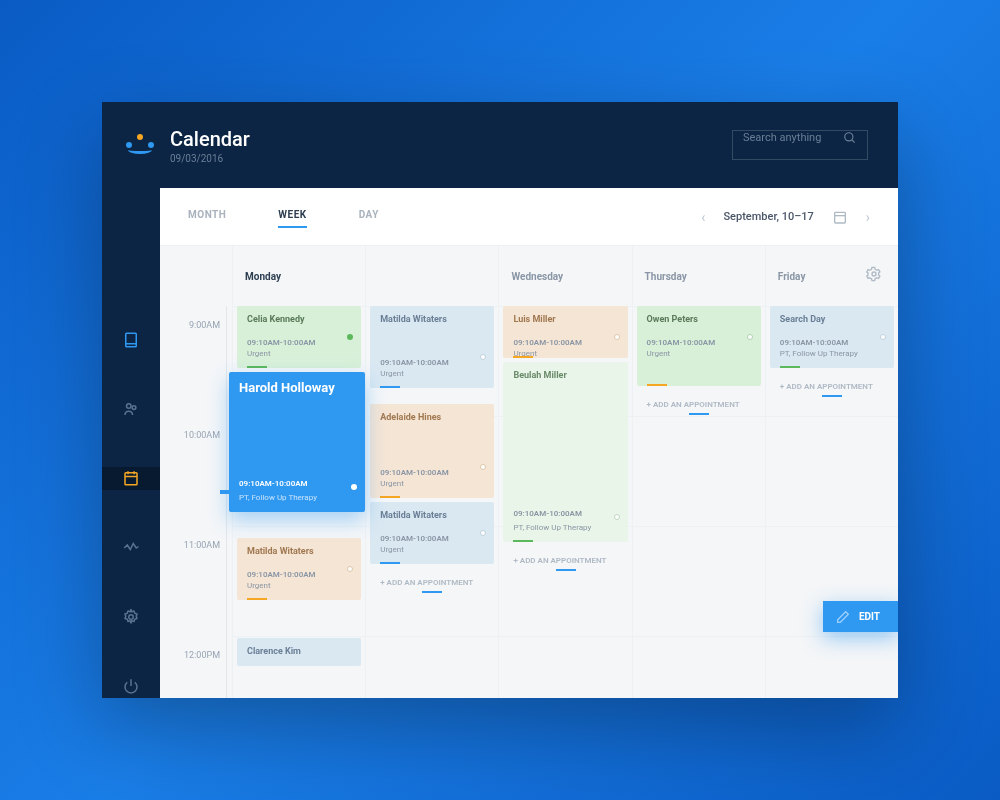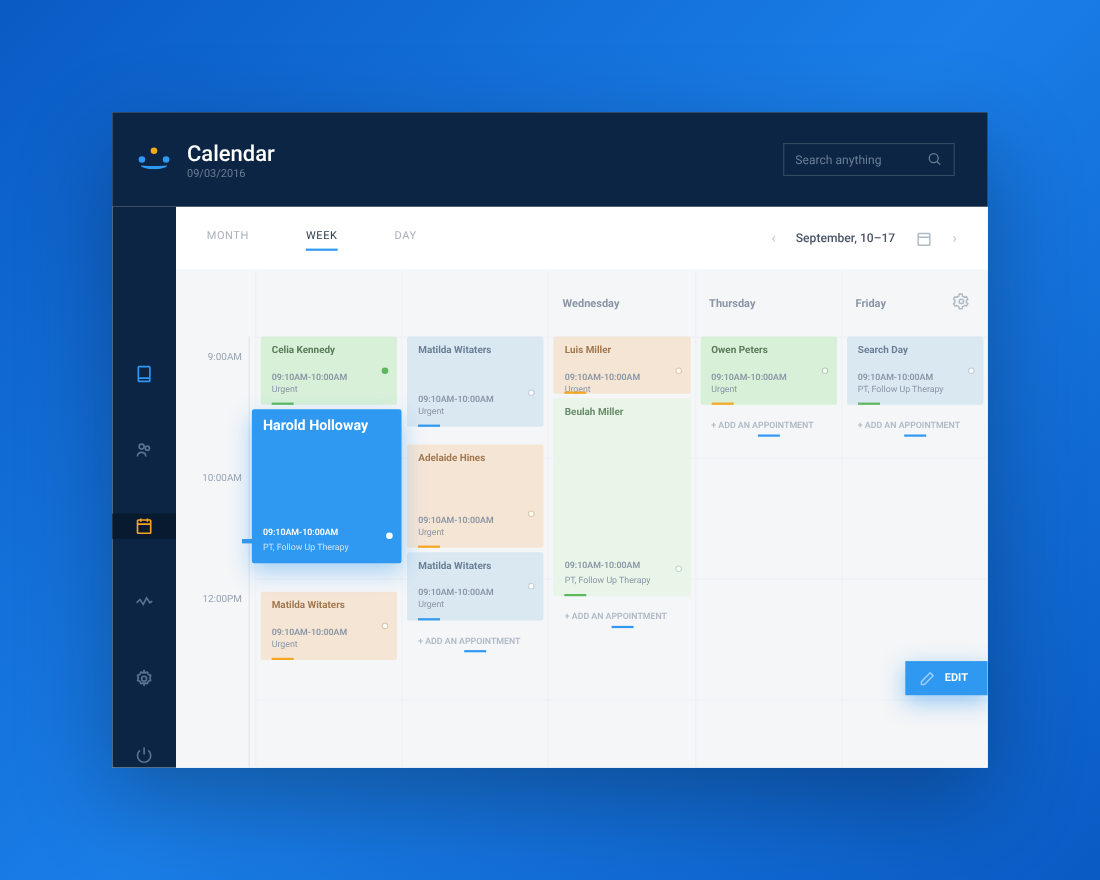--- a/index.html
+++ b/index.html
@@ -8,32 +8,32 @@
 .header{background:#0c2544;height:86px;display:flex;align-items:center;padding:0 30px 0 24px;justify-content:space-between}
 .header-left{display:flex;align-items:center;gap:16px}
 .logo{width:28px;height:22px;position:relative}
 .logo-dot1{position:absolute;width:6px;height:6px;border-radius:50%;background:#f5a623;top:0;left:11px}
 .logo-dot2{position:absolute;width:6px;height:6px;border-radius:50%;background:#2f98f0;top:8px;left:0}
 .logo-dot3{position:absolute;width:6px;height:6px;border-radius:50%;background:#2f98f0;top:8px;left:22px}
 .logo-wave{position:absolute;bottom:2px;left:2px;width:24px;height:8px;border-bottom:3px solid #2f98f0;border-radius:0 0 50% 50%}
 .title-block{display:flex;flex-direction:column}
 .page-title{color:#fff;font-size:20px;font-weight:500}
 .page-date{color:#6a7f96;font-size:10px;margin-top:2px}
-.search{width:156px;height:30px;border:1px solid #334a63;display:flex;align-items:center;padding:0 10px;justify-content:space-between}
+.search{width:136px;height:30px;border:1px solid #334a63;display:flex;align-items:flex-start;padding:0 10px;justify-content:space-between}
 .search-text{color:#6a7f96;font-size:11px}
 .search-icon{width:14px;height:14px}
 .body{flex:1;display:flex;overflow:hidden}
 .sidebar{width:58px;background:#0c2544;display:flex;flex-direction:column;align-items:center;padding-top:140px;gap:46px}
 .side-item{width:58px;height:58px;display:flex;align-items:center;justify-content:center;cursor:pointer}
 .side-item.active{background:#071a30}
 .side-icon{width:18px;height:18px}
 .content{flex:1;display:flex;flex-direction:column;background:#f4f6f8}
 .toolbar{height:58px;background:#fff;display:flex;align-items:center;padding:0 28px;justify-content:space-between;border-bottom:1px solid #eef1f4}
 .tabs{display:flex;gap:52px}
-.tab{font-size:10px;font-weight:400;color:#a9b2bd;letter-spacing:0.5px;cursor:pointer;position:relative;padding-bottom:4px}
+.tab{font-size:10px;font-weight:700;color:#a9b2bd;letter-spacing:0.5px;cursor:pointer;position:relative;padding-bottom:4px}
 .tab.active{color:#2c3e50}
 .tab.active::after{content:'';position:absolute;bottom:-4px;left:0;right:0;height:2px;background:#2f98f0}
 .date-nav{display:flex;align-items:center;gap:18px}
 .chev{color:#c0c8d0;font-size:14px;cursor:pointer}
 .date-label{font-size:11px;color:#4a5568;font-weight:500}
 .cal-icon{width:16px;height:16px}
 .grid{flex:1;display:flex;position:relative;overflow:hidden}
 .time-col{width:72px;padding-top:72px}
 .time-slot{height:110px;font-size:9px;color:#98a4b3;text-align:right;padding-right:12px;padding-top:2px}
 .days{flex:1;display:flex;position:relative}
@@ -165,32 +165,34 @@
         <div class="timeline-track"></div>
         <div class="timeline-cursor"></div>
         <div class="sep" style="top:60px"></div>
         <div class="sep" style="top:170px"></div>
         <div class="sep" style="top:280px"></div>
         <div class="sep" style="top:390px"></div>
 
         <div class="time-col">
           <div class="time-slot">9:00AM</div>
           <div class="time-slot">10:00AM</div>
+          <div class="time-slot">11:00AM</div>
           <div class="time-slot">12:00PM</div>
         </div>
 
         <div class="days">
           <div class="gear">
             <svg width="16" height="16" viewBox="0 0 24 24" fill="none" stroke="#b0bac5" stroke-width="2">
                 <circle cx="12" cy="12" r="3"></circle>
                 <path d="M19 12a7 7 0 0 0-.2-1.6l2-1.5-2-3.4-2.3 1a7 7 0 0 0-2.8-1.6L13 2h-4l-.7 2.9a7 7 0 0 0-2.8 1.6l-2.3-1-2 3.4 2 1.5A7 7 0 0 0 3 12c0 .5.1 1 .2 1.6l-2 1.5 2 3.4 2.3-1a7 7 0 0 0 2.8 1.6L9 22h4l.7-2.9a7 7 0 0 0 2.8-1.6l2.3 1 2-3.4-2-1.5c.1-.6.2-1.1.2-1.6z"></path>
               </svg>
           </div>
 
           <div class="day-col">
+            <div class="day-header active">Monday</div>
             <div class="events">
               <div class="evt green" style="height:62px">
                 <div class="evt-name">Celia Kennedy</div>
                 <div class="evt-time evt-text">09:10AM-10:00AM</div>
                 <div class="evt-tag evt-text">Urgent</div>
                 <div class="evt-dot"></div>
                   <div class="evt-bar"></div>
               </div>
               <div class="evt blue-card">
                 <div class="evt-name">Harold Holloway</div>
@@ -200,20 +202,23 @@
               </div>
               <div style="height:22px"></div>
               <div class="evt orange" style="height:62px">
                 <div class="evt-name">Matilda Witaters</div>
                 <div class="evt-time evt-text">09:10AM-10:00AM</div>
                 <div class="evt-tag evt-text">Urgent</div>
                 <div class="evt-dot"></div>
                   <div class="evt-bar"></div>
               </div>
               <div style="height:34px"></div>
+              <div class="evt blue-lt" style="height:28px">
+                <div class="evt-name" style="margin-bottom:0">Clarence Kim</div>
+              </div>
             </div>
           </div>
 
           <div class="day-col">
             <div class="events">
               <div class="evt blue-lt" style="height:82px">
                 <div class="evt-name" style="margin-bottom:34px">Matilda Witaters</div>
                 <div class="evt-time evt-text">09:10AM-10:00AM</div>
                 <div class="evt-tag evt-text">Urgent</div>
                 <div class="evt-dot" style="top:48px"></div>
@@ -255,21 +260,21 @@
                 <div class="evt-dot" style="background:#fff;border:1px solid #c0d8c0;top:auto;bottom:22px"></div>
                 <div class="evt-bar" style="background:#5cb85c"></div>
               </div>
               <div class="add-appt">+ ADD AN APPOINTMENT</div>
             </div>
           </div>
 
           <div class="day-col">
             <div class="day-header">Thursday</div>
             <div class="events">
-              <div class="evt green" style="height:62px">
+              <div class="evt green" style="height:80px">
                 <div class="evt-name">Owen Peters</div>
                 <div class="evt-time evt-text">09:10AM-10:00AM</div>
                 <div class="evt-tag evt-text">Urgent</div>
                 <div class="evt-dot" style="background:#fff;border:1px solid #b0d0b0"></div>
                 <div class="evt-bar" style="background:#f5a623"></div>
               </div>
               <div class="add-appt">+ ADD AN APPOINTMENT</div>
             </div>
           </div>
 

